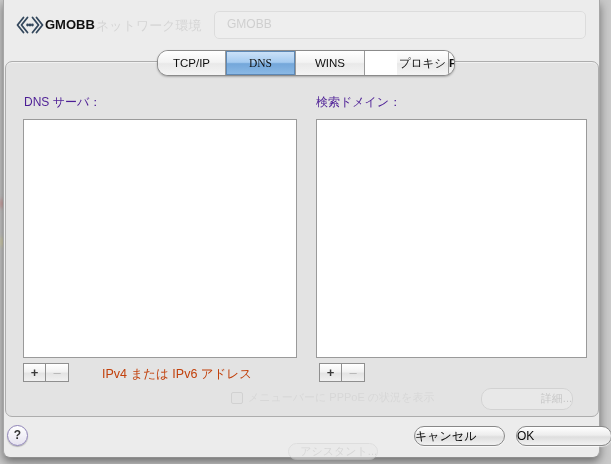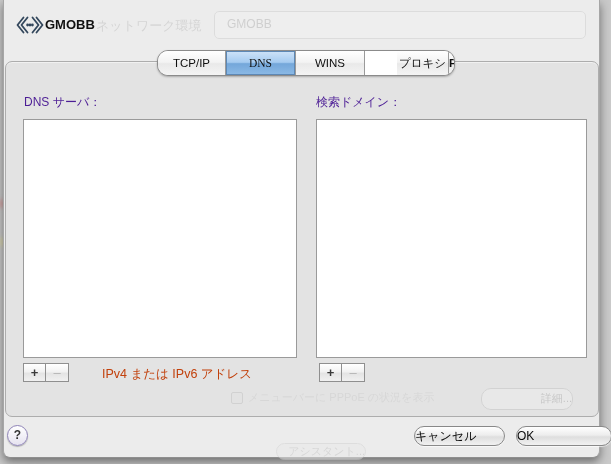--- a/index.html
+++ b/index.html
@@ -37,21 +37,21 @@
   .ghost-service{left:34px;top:62px;font-size:12px;opacity:.18;}
   .ghost-arrows{left:141px;top:61px;font-size:14px;opacity:.15;}
   .ghost-check-row{left:227px;top:390px;opacity:.16;font-size:11px;display:flex;align-items:center;gap:5px;}
   .ghost-checkbox{width:10px;height:10px;border:1px solid #777;border-radius:2px;background:#ddd;display:inline-block;}
   .ghost-pill{
     border:1px solid #d0d0d0;border-radius:10px;background:#eaeaea;
     text-align:right;color:#c2c2c2;font-size:11px;line-height:19px;
   }
   .ghost-advanced{left:477px;top:388px;width:90px;height:20px;opacity:.85;}
   .ghost-lock{left:20px;top:447px;font-size:11px;opacity:.15;margin-top:14px;}
-  .ghost-assistant{left:272px;top:443px;width:88px;height:15px;line-height:14px;opacity:.5;}
+  .ghost-assistant{left:284px;top:443px;width:88px;height:15px;line-height:14px;opacity:.5;}
   
   .tabbox{
     position:absolute;left:1px;top:61px;width:594px;height:356px;
     background:#e3e3e3;border:1px solid #adadad;border-radius:7px;
     box-sizing:border-box;
     box-shadow:inset 0 1px 0 rgba(255,255,255,.5);
   }
   
   .tabs{
     position:absolute;left:153px;top:50px;width:296px;height:24px;

